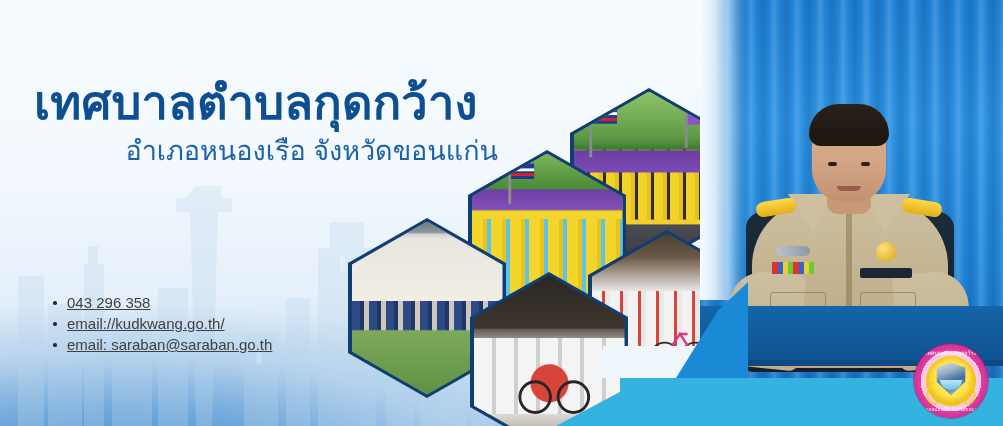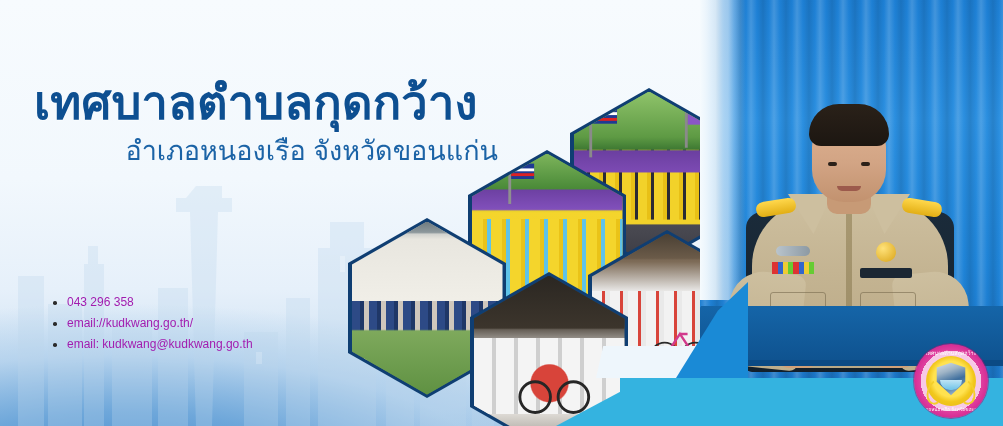--- a/index.html
+++ b/index.html
@@ -41,24 +41,25 @@
     padding-right:122px;
   }
 
   
   .contact{
     position:absolute;left:52px;top:292px;
     list-style:none;margin:0;padding:0;
   }
   .contact li{
     position:relative;
-    font-size:12px;line-height:21px;
-    color:#a21caf;
+    font-size:15px;line-height:21px;
+    color:#404040;
     padding-left:15px;
     white-space:nowrap;
+    text-decoration:underline;
   }
   .contact li:before{
     content:"";position:absolute;left:1px;top:9px;
     width:3.5px;height:3.5px;border-radius:50%;background:#2b2b2b;
   }
 
   
   .hexes{position:absolute;left:0;top:0;width:1003px;height:426px;pointer-events:none;}
   .hex{
     position:absolute;
@@ -311,21 +312,21 @@
   </svg>
 
   <div class="title-block">
     <div class="main-title">เทศบาลตำบลกุดกว้าง</div>
     <div class="sub-title">อำเภอหนองเรือ จังหวัดขอนแก่น</div>
   </div>
 
   <ul class="contact">
     <li>043 296 358</li>
     <li>email://kudkwang.go.th/</li>
-    <li>email: kudkwang@kudkwang.go.th</li>
+    <li>email: saraban@saraban.go.th</li>
   </ul>
 
   <div class="hexes">
 
     <div class="hex" style="left:570px;top:88px;width:158px;height:180px;">
       <div class="inner">
         <div class="art art-rally"></div>
         <svg viewBox="0 0 158 180" preserveAspectRatio="none" style="position:absolute;inset:0;width:100%;height:100%;">
           <rect x="16" y="14" width="3" height="54" fill="#8a8a8a"></rect>
           <rect x="19" y="16" width="26" height="17" fill="#1f3a93"></rect>

